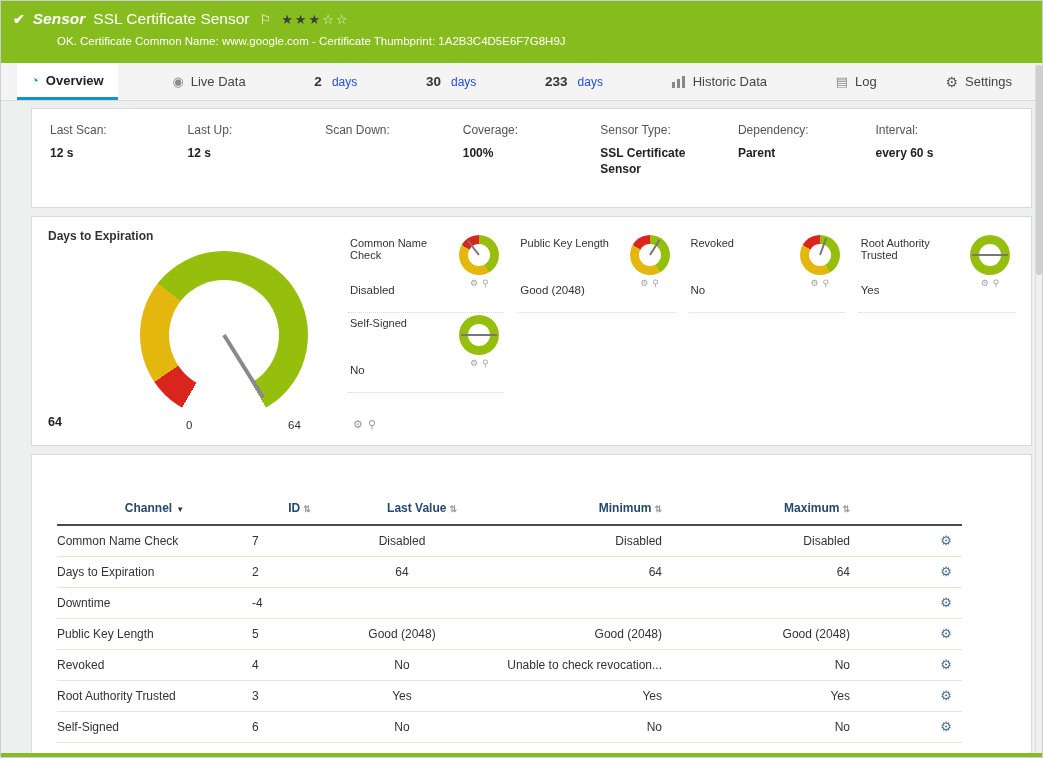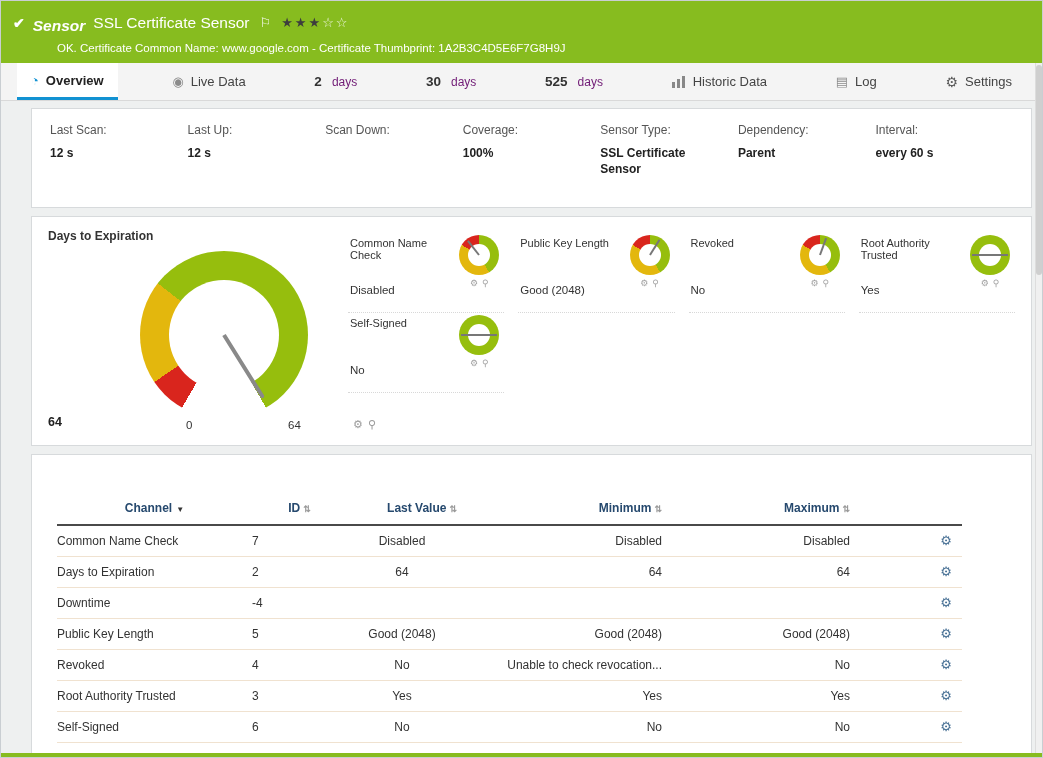--- a/index.html
+++ b/index.html
@@ -6,38 +6,38 @@
   html,body { width: 1043px; height: 758px; }
   body { font-family: "Liberation Sans", sans-serif; background: #fff; }
 
   .app { position: relative; width: 1043px; height: 758px; overflow: hidden;
          background: #fff; border: 1px solid #c9ced2; }
 
   
   .topbar { height: 62px; background: #87bc1f; color: #fff; padding: 9px 14px 0 12px; }
   .title-row { display: flex; align-items: center; gap: 8px; font-size: 15.5px; }
   .check-icon { font-size: 14px; font-weight: bold; }
-  .kind { font-style: italic; font-weight: bold; margin-top: 7px; }
+  .kind { font-style: italic; font-weight: bold; }
   .flag-icon { font-size: 13px; opacity: .95; margin-left: 2px; }
   .stars { letter-spacing: 2px; font-size: 13px; margin-left: 2px; cursor: pointer; }
   .star.filled { color: #3d3d3d; }
   .star.empty  { color: rgba(255,255,255,.85); }
   .status-row { margin: 7px 0 0 44px; font-size: 11.5px; }
 
   
   .tabbar { height: 38px; background: #f4f4f4; border-bottom: 1px solid #d9d9d9;
             display: flex; justify-content: space-between; padding: 0 16px; }
   .tab { display: flex; align-items: center; gap: 7px; padding: 0 14px;
          font-size: 13px; color: #444; cursor: pointer; }
   .tab.active { background: #fff; border-bottom: 3px solid #1292d2; color: #222; font-weight: bold; }
   .ticon { font-size: 13px; color: #8b8b8b; line-height: 1; }
   .tab.active .ticon { color: #1292d2; }
   .tab-settings .ticon { color: #5a5a5a; font-size: 14px; }
   .tnum { font-weight: bold; font-size: 13.5px; color: #333; }
-  .tword { font-size: 12px; color: #701a75; margin-left: 3px; }
+  .tword { font-size: 12px; color: #1d4ed8; margin-left: 3px; }
   .bars-icon svg { display: block; }
 
   
   .page { height: 654px; background: #eef0f0; padding: 7px 10px 0 30px;
           display: flex; flex-direction: column; }
   .panel { background: #fff; border: 1px solid #d7dadc; }
 
   
   .infobar { display: flex; padding: 14px 18px; margin-bottom: 8px; height: 100px; }
   .ib-item { flex: 1; padding-right: 10px; }
@@ -134,21 +134,21 @@
     </div>
     <div class="tab">
       <span class="tnum">2</span>
       <span class="tword">days</span>
     </div>
     <div class="tab">
       <span class="tnum">30</span>
       <span class="tword">days</span>
     </div>
     <div class="tab">
-      <span class="tnum">525</span>
+      <span class="tnum">233</span>
       <span class="tword">days</span>
     </div>
     <div class="tab">
       <span class="ticon bars-icon">
         <svg width="14" height="12" viewBox="0 0 14 12">
             <rect x="0" y="6" width="3" height="6" fill="#888"></rect>
             <rect x="5" y="3" width="3" height="9" fill="#888"></rect>
             <rect x="10" y="0" width="3" height="12" fill="#888"></rect>
           </svg>
       </span>

